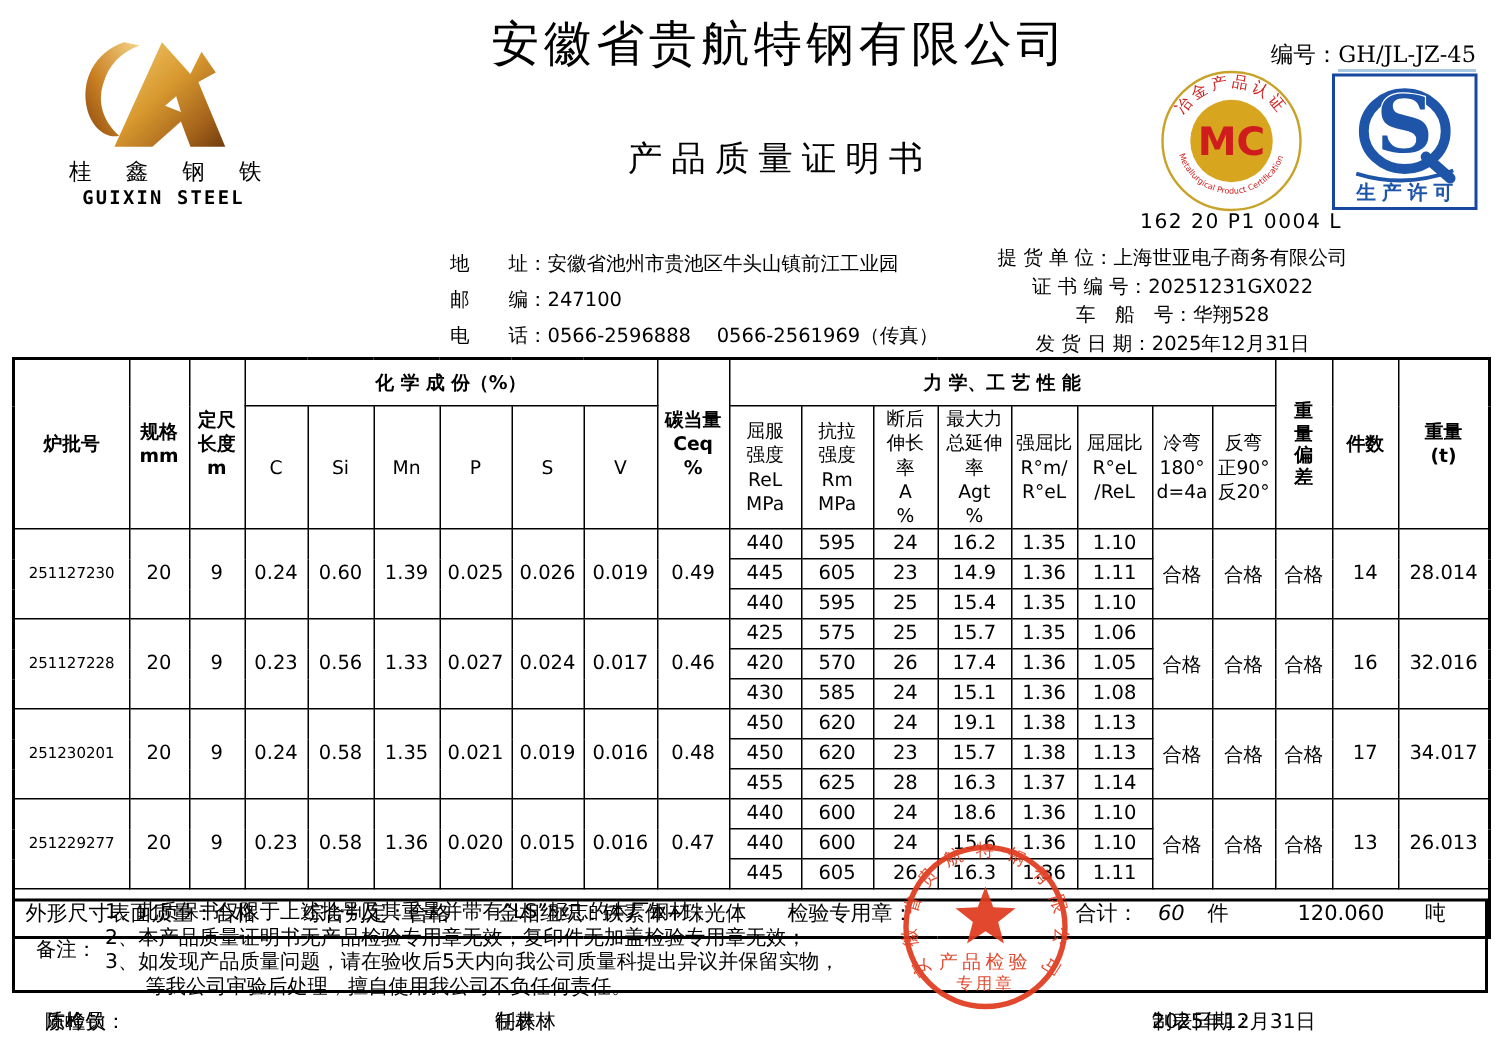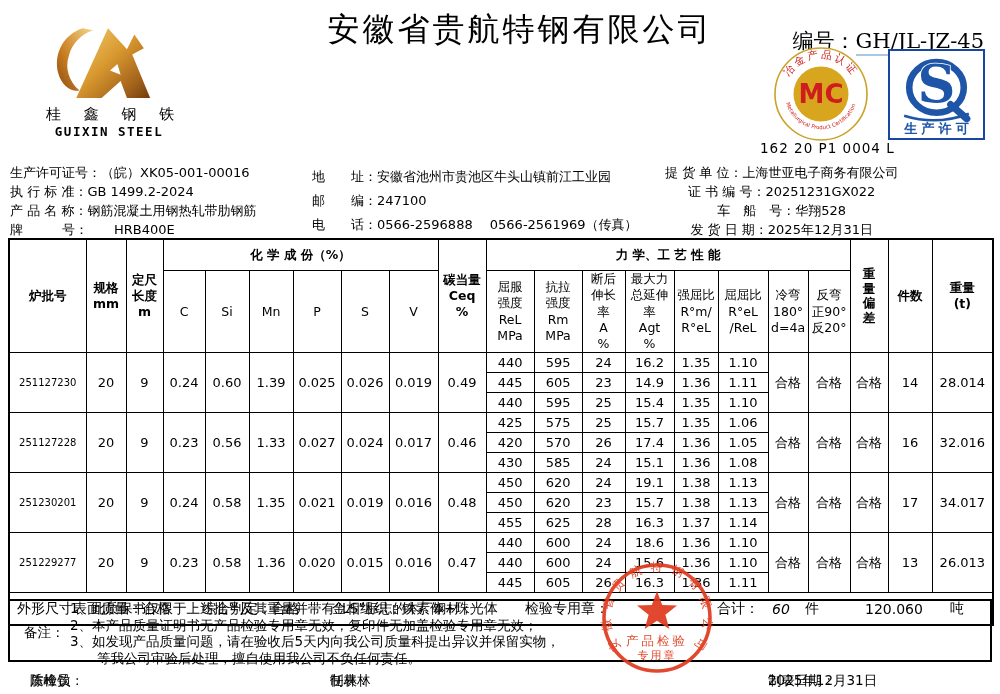--- a/index.html
+++ b/index.html
@@ -6,21 +6,21 @@
   .page{position:relative;width:1000px;height:694px;background:#fff;overflow:hidden;
         font-family:"DejaVu Sans","Liberation Sans",sans-serif;color:#000;}
   
   .logo-wrap{position:absolute;left:46px;top:24px;width:126px;text-align:center;}
   .logo-cn{font-size:15px;font-weight:400;letter-spacing:9px;white-space:nowrap;margin-top:1px;}
   .logo-en{font-size:12.5px;font-weight:600;letter-spacing:1.5px;font-family:"DejaVu Sans Mono","Liberation Mono",monospace;}
   .company-title{position:absolute;left:240px;top:8px;width:560px;text-align:center;
         font-family:"DejaVu Serif","Liberation Serif",serif;font-size:32px;letter-spacing:3px;white-space:nowrap;}
   .doc-title{position:absolute;left:240px;top:90px;width:560px;text-align:center;
         font-family:"DejaVu Serif","Liberation Serif",serif;font-size:23px;letter-spacing:6px;white-space:nowrap;}
-  .doc-no{position:absolute;top:27px;right:16px;font-size:21px;white-space:nowrap;}
+  .doc-no{position:absolute;top:27px;right:16px;font-size:15px;white-space:nowrap;}
   .doc-no .val{border-bottom:2px solid #a9c8e2;padding-bottom:1px;font-family:"DejaVu Serif","Liberation Serif",serif;}
   .mc-badge{position:absolute;left:773px;top:46px;width:96px;height:96px;}
   .mc-code{position:absolute;left:760px;top:140px;width:122px;text-align:center;font-size:13.5px;white-space:nowrap;letter-spacing:1px;}
   .qs-badge{position:absolute;left:888px;top:49px;width:97px;height:91px;border:2px solid #17479e;box-sizing:border-box;background:#fff;}
   
   .info-col{position:absolute;font-size:13px;display:flex;flex-direction:column;}
   .info-line{white-space:pre;line-height:19px;}
   .col2 .info-line{line-height:24px;}
   
   table.cert{position:absolute;left:8px;top:238px;width:984px;table-layout:fixed;
@@ -71,20 +71,21 @@
         </linearGradient>
       </defs>
       <path d="M 30,4 C 12,10 2,28 7,47 C 10,58 19,65 27,63 C 17,54 13,42 17,30 C 20,19 28,10 40,6 Z" fill="url(#gold2)"></path>
       <path d="M 24,70 L 54,4 L 72,24 L 79,10 L 88,23 L 77,29 L 94,70 L 72,70 L 66,54 L 48,70 Z M 56,44 L 63,38 L 66,48 Z" fill="url(#gold)" fill-rule="evenodd"></path>
     </svg>
     <div class="logo-cn">桂 鑫 钢 铁</div>
     <div class="logo-en">GUIXIN STEEL</div>
   </div>
 
   <div class="company-title">安徽省贵航特钢有限公司</div>
+  <div class="doc-title">产品质量证明书</div>
 
   <div class="doc-no"><span>编号：</span><span class="val">GH/JL-JZ-45</span></div>
 
   <svg class="mc-badge" viewBox="-48 -48 96 96">
     <circle r="46" fill="#fff" stroke="#c9a22a" stroke-width="1.6"></circle>
     <circle r="27.5" fill="#d8a51e"></circle>
     <defs>
       <path id="mcTop" d="M -33,-15 A 36.5,36.5 0 0 1 33,-15"></path>
       <path id="mcBot" d="M -35,9 A 36.5,36.5 0 0 0 35,9"></path>
     </defs>
@@ -97,27 +98,21 @@
   <div class="qs-badge">
     <svg width="93" height="87" viewBox="0 0 92 84">
       <ellipse cx="46" cy="35" rx="27" ry="25" fill="none" stroke="#1e55a8" stroke-width="6.5"></ellipse>
       <path d="M 60,52 L 76,66" stroke="#1e55a8" stroke-width="7" stroke-linecap="round"></path>
       <path d="M 14,63 Q 46,73 78,61" stroke="#1e55a8" stroke-width="2.5" fill="none"></path>
       <text x="46" y="49" text-anchor="middle" font-size="52" font-weight="bold" font-family="'DejaVu Serif','Liberation Serif',serif" fill="#1e55a8" stroke="#ffffff" stroke-width="1.6" paint-order="stroke">S</text>
       <text x="48" y="80" text-anchor="middle" font-size="13" font-weight="600" fill="#1e55a8" letter-spacing="4">生产许可</text>
     </svg>
   </div>
 
-  <div class="info-col col1" style="left:10px;top:163px;">
-      <div class="info-line"><span>生产许可证号：</span><span>（皖）XK05-001-00016</span></div>
-      <div class="info-line"><span>执 行 标 准：</span><span>GB 1499.2-2024</span></div>
-      <div class="info-line"><span>产 品 名 称：</span><span>钢筋混凝土用钢热轧带肋钢筋</span></div>
-      <div class="info-line"><span>牌　　　号：</span><span>　　HRB400E</span></div>
-    </div>
-  <div class="info-col col2" style="left:312px;top:165px;">
+  <div class="info-col col2" style="left:300px;top:165px;">
       <div class="info-line"><span>地　　址：</span><span>安徽省池州市贵池区牛头山镇前江工业园</span></div>
       <div class="info-line"><span>邮　　编：</span><span>247100</span></div>
       <div class="info-line"><span>电　　话：</span><span>0566-2596888　 0566-2561969（传真）</span></div>
     </div>
   <div class="info-col col3" style="left:665px;top:163px;align-items:center;">
       <div class="info-line"><span>提 货 单 位：</span><span>上海世亚电子商务有限公司</span></div>
       <div class="info-line"><span>证 书 编 号：</span><span>20251231GX022</span></div>
       <div class="info-line"><span>车　船　号：</span><span>华翔528</span></div>
       <div class="info-line"><span>发 货 日 期：</span><span>2025年12月31日</span></div>
     </div>

